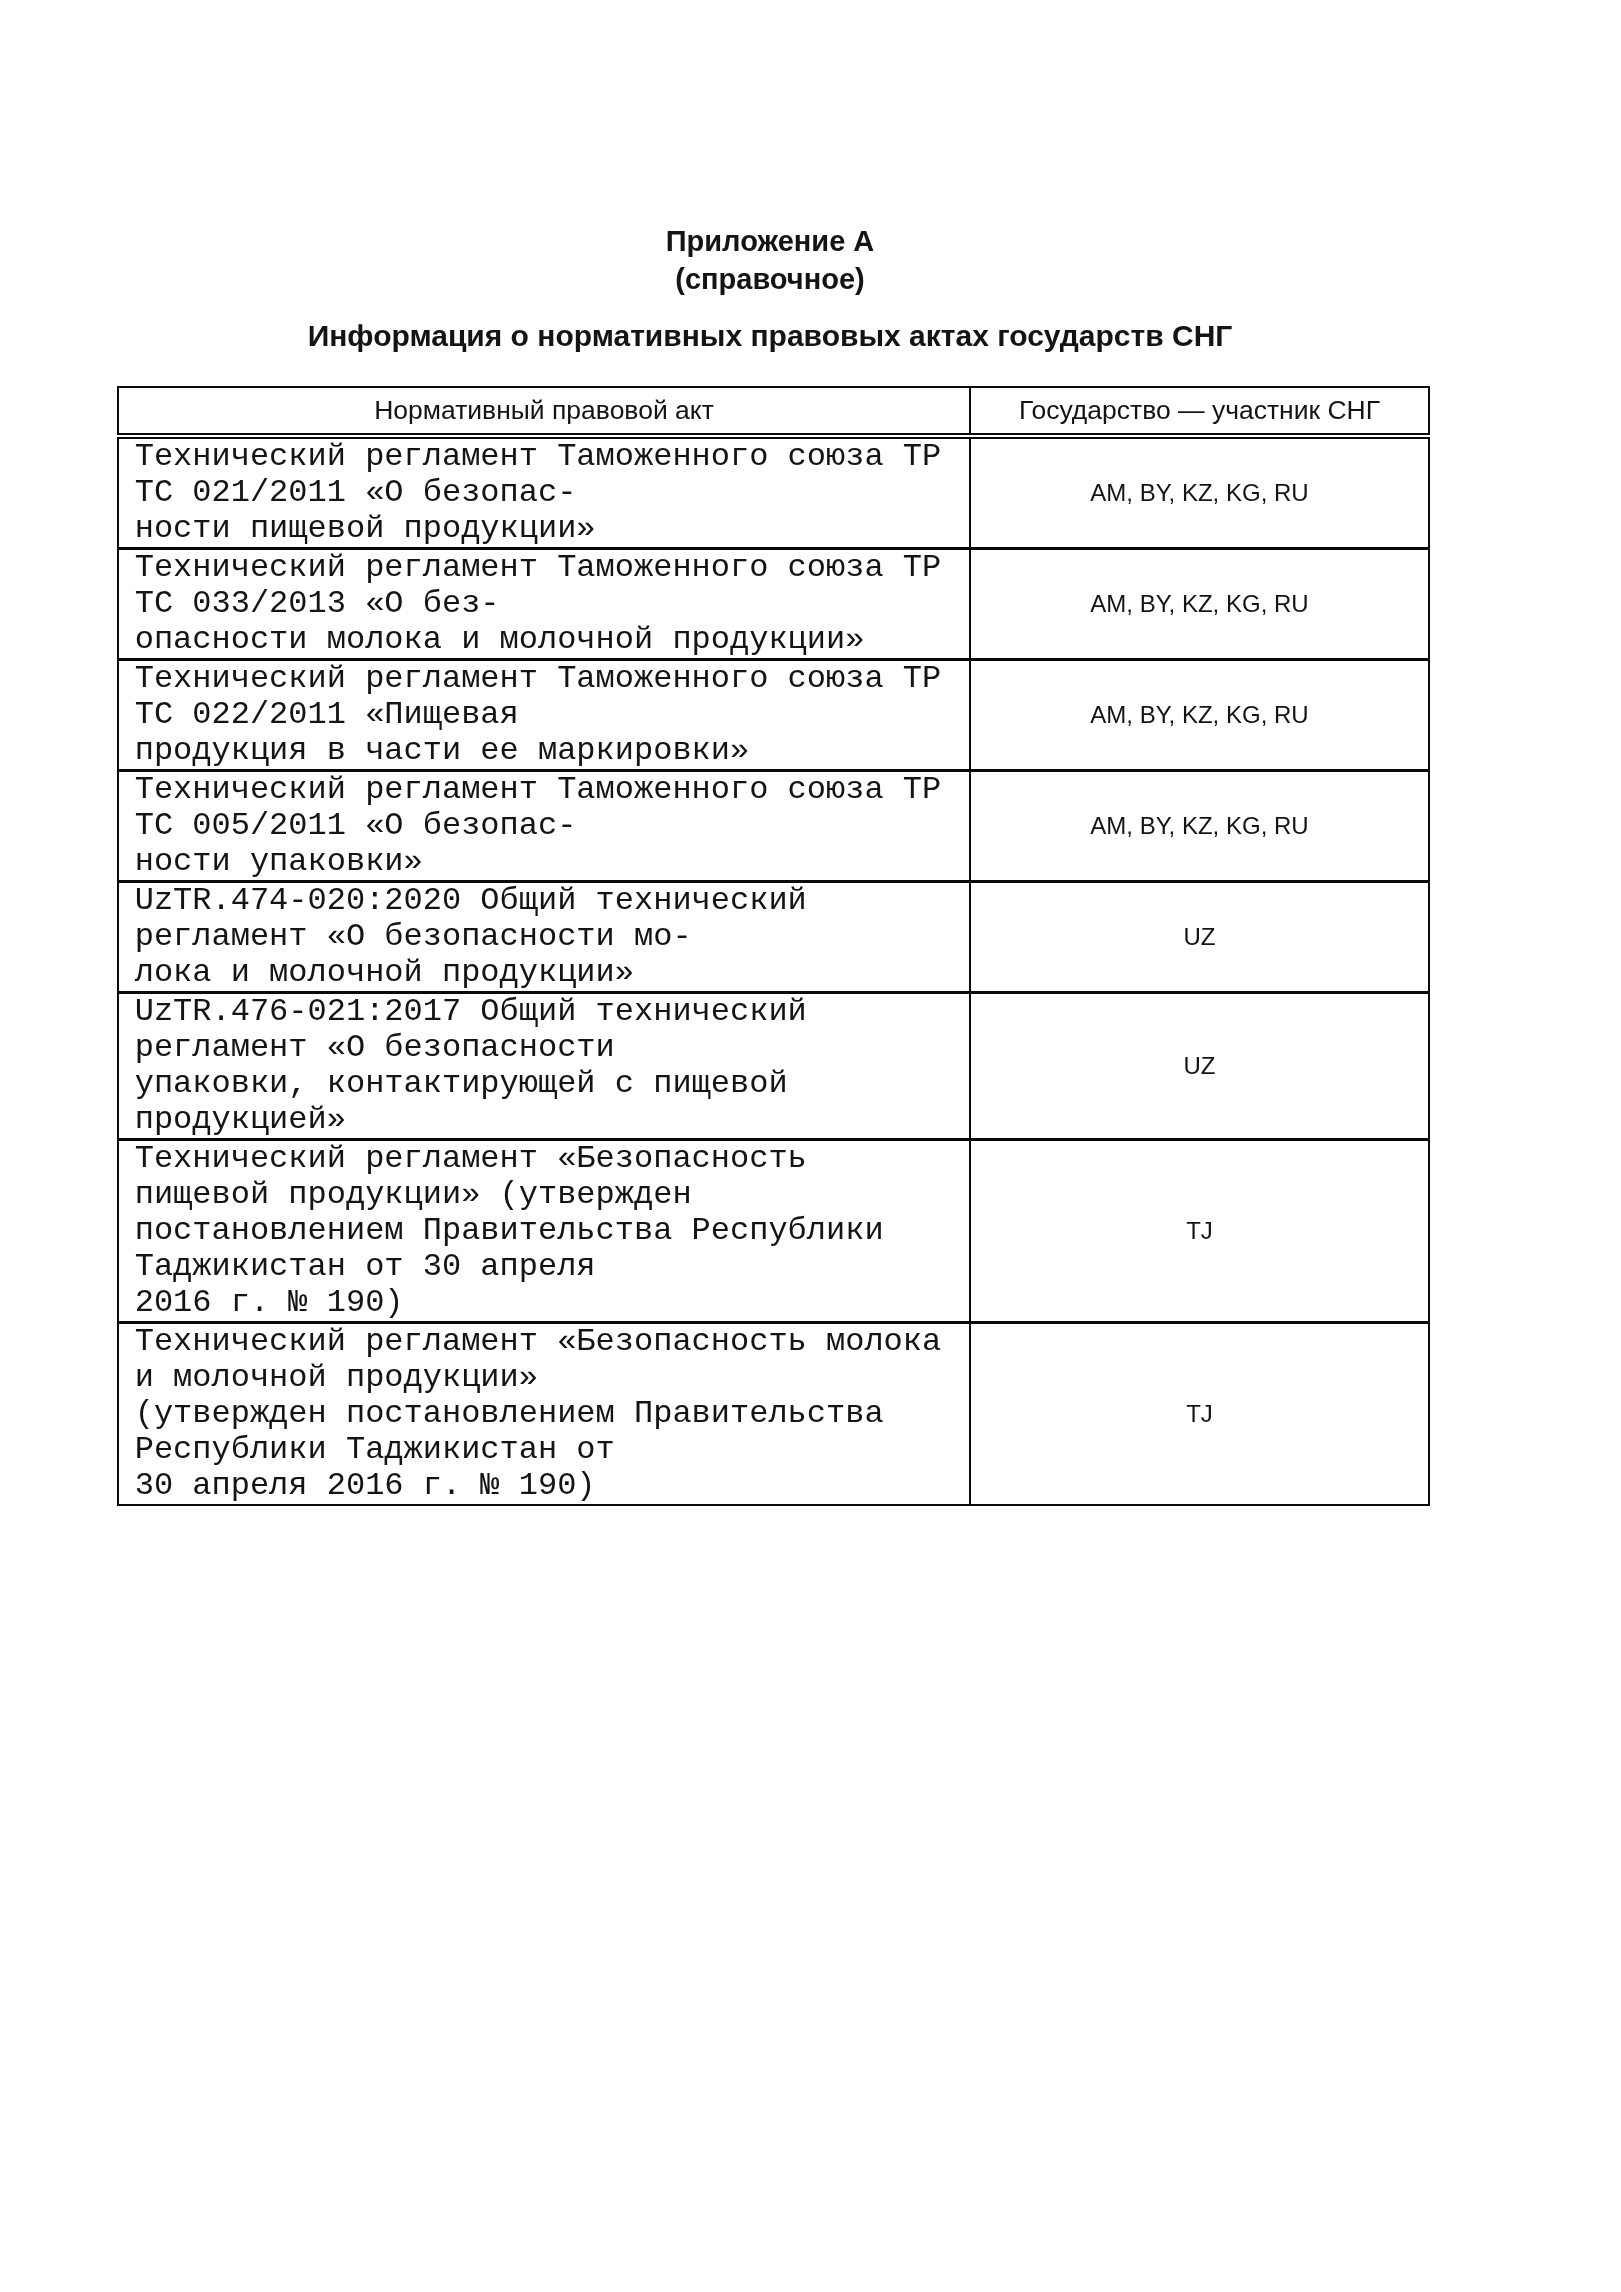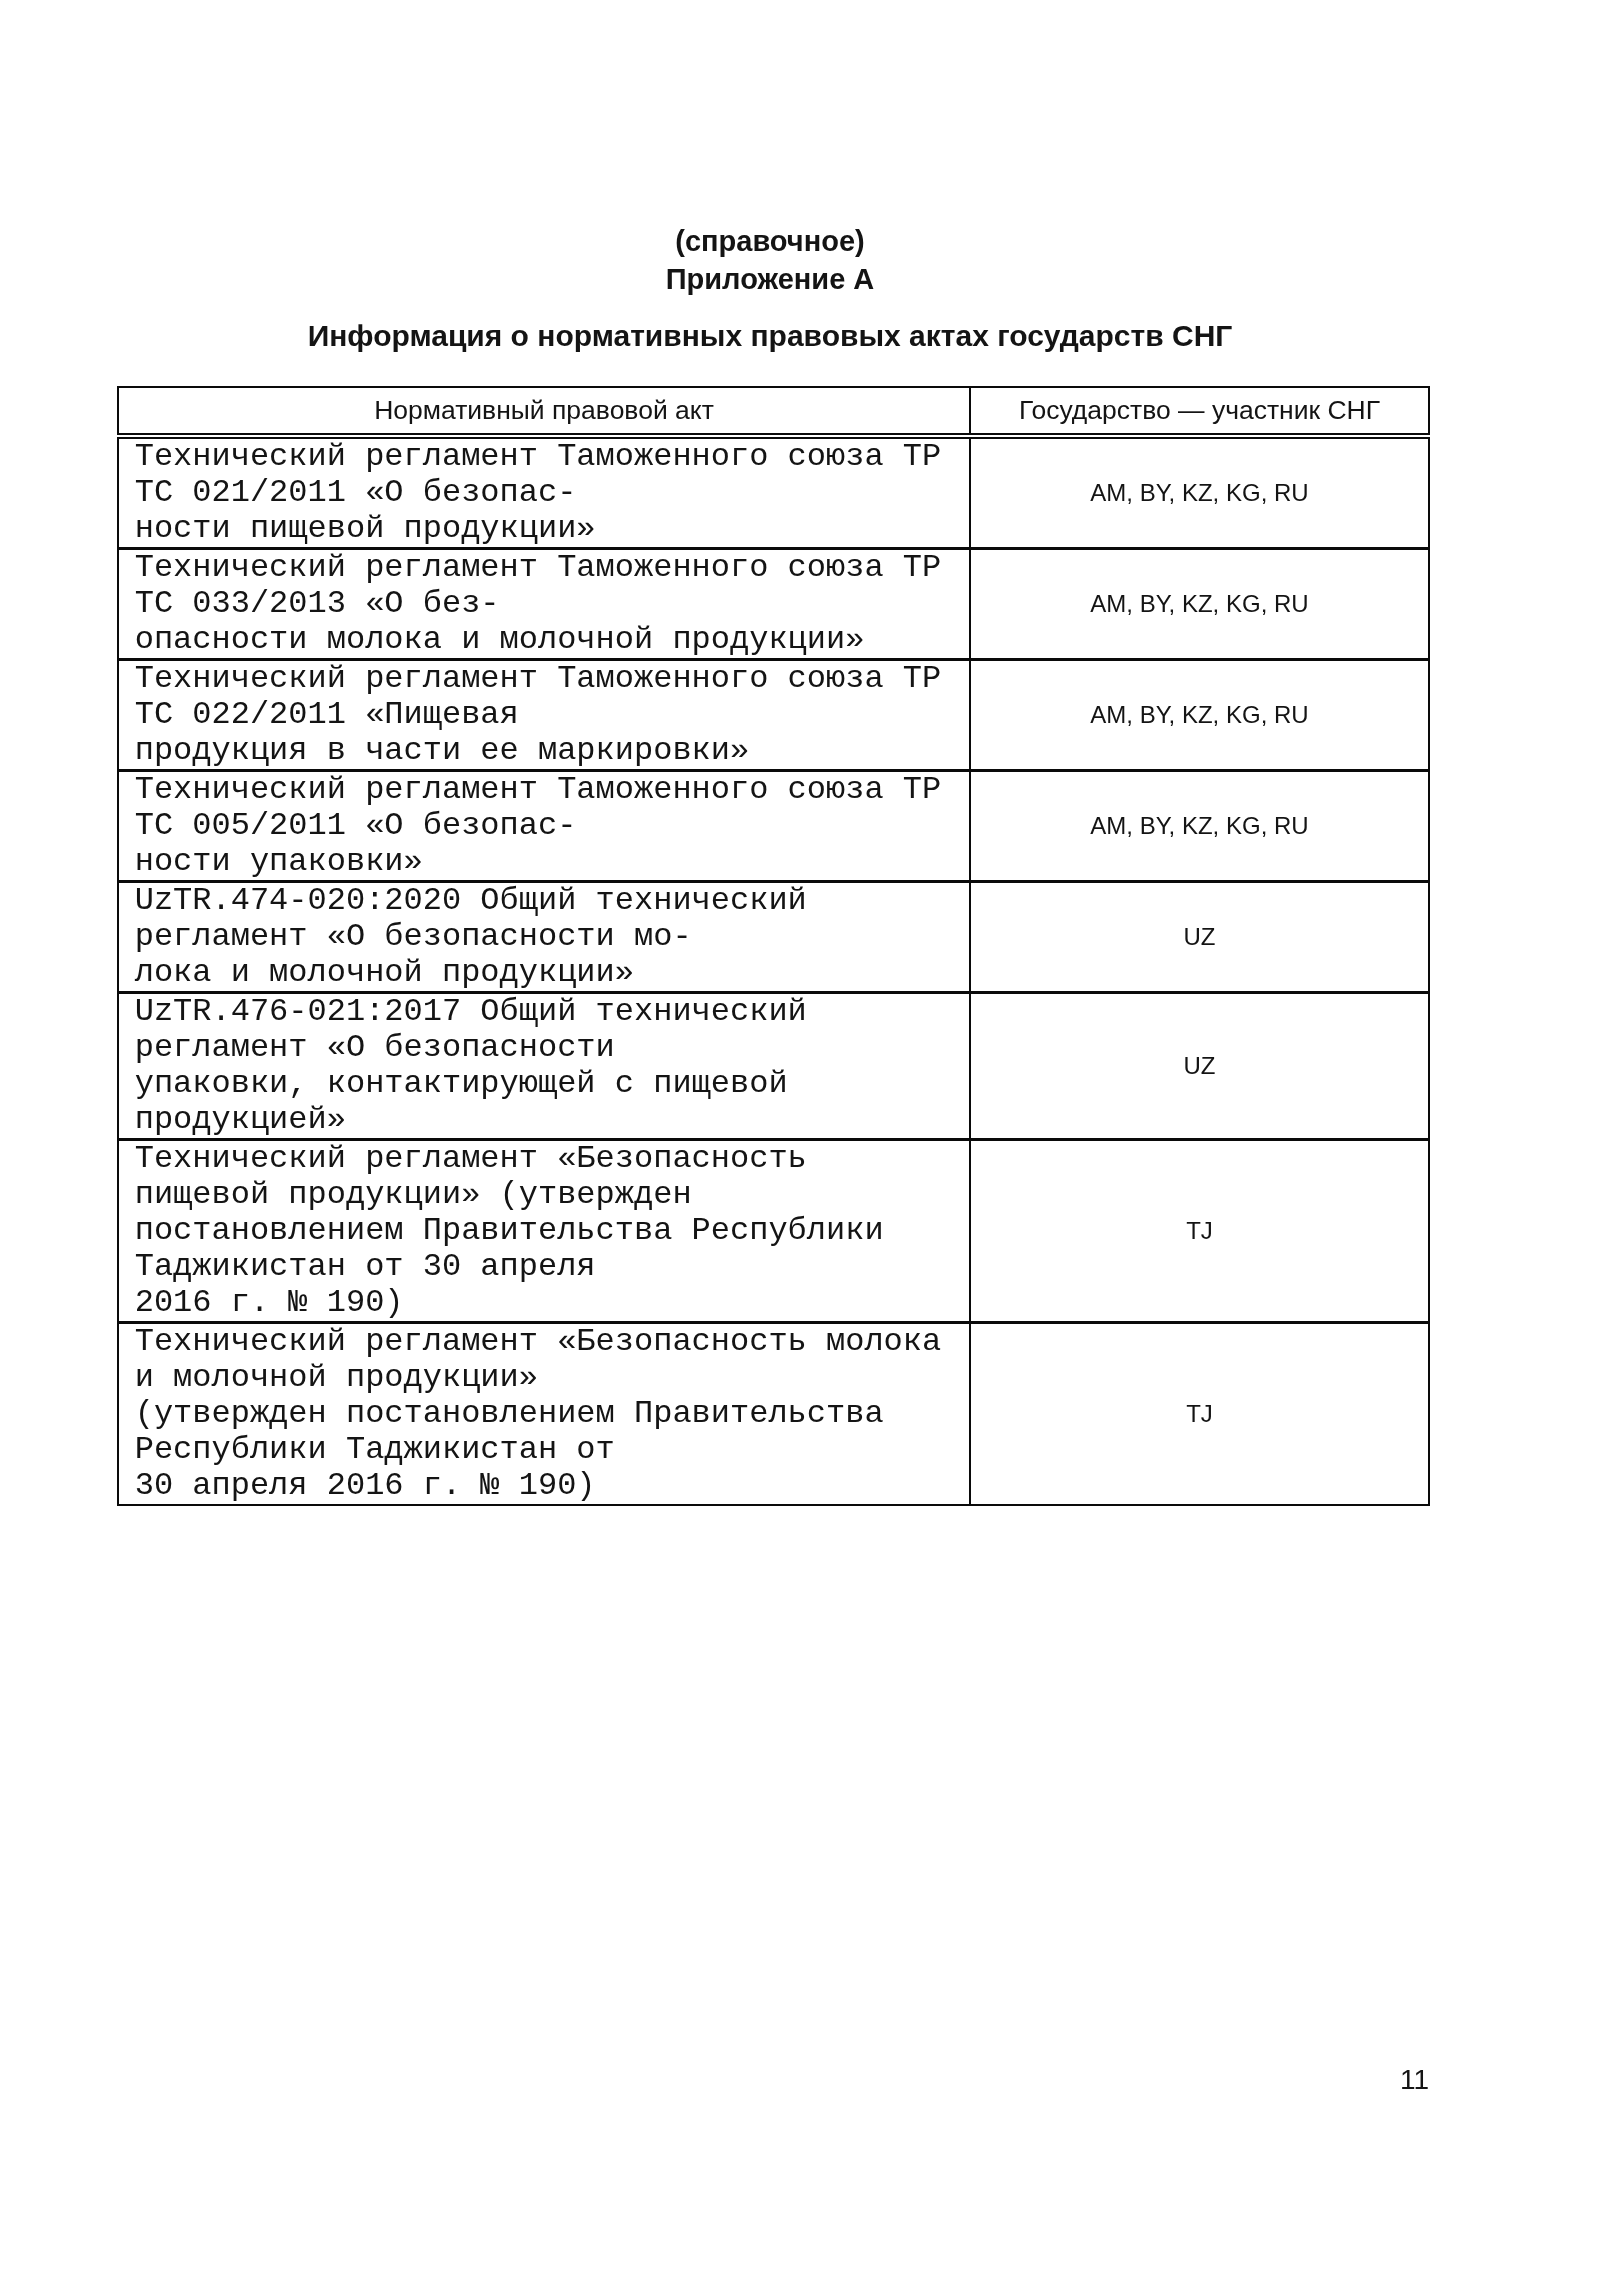--- a/index.html
+++ b/index.html
@@ -93,22 +93,22 @@
     font-size: 28px;
   }
 </style>
 </head>
 <body>
 
 <div class="page">
 
 
   <div class="annex-heading">
+    <div>Приложение А</div>
     <div>(справочное)</div>
-    <div>Приложение А</div>
   </div>
 
   <div class="section-title">Информация о нормативных правовых актах государств СНГ</div>
 
   <table class="reg-table">
     <colgroup>
       <col class="col-act">
       <col class="col-state">
     </colgroup>
     <thead>
@@ -156,16 +156,15 @@
       </tr>
       <tr class="h3">
         <td class="cell-act">Технический регламент «Безопасность молока и молочной продукции»
 (утвержден постановлением Правительства Республики Таджикистан от
 30 апреля 2016 г. № 190)</td>
         <td class="cell-state">TJ</td>
       </tr>
     </tbody>
   </table>
 
-  <div class="page-number">11</div>
 
 </div>
 
 
 </body></html>

